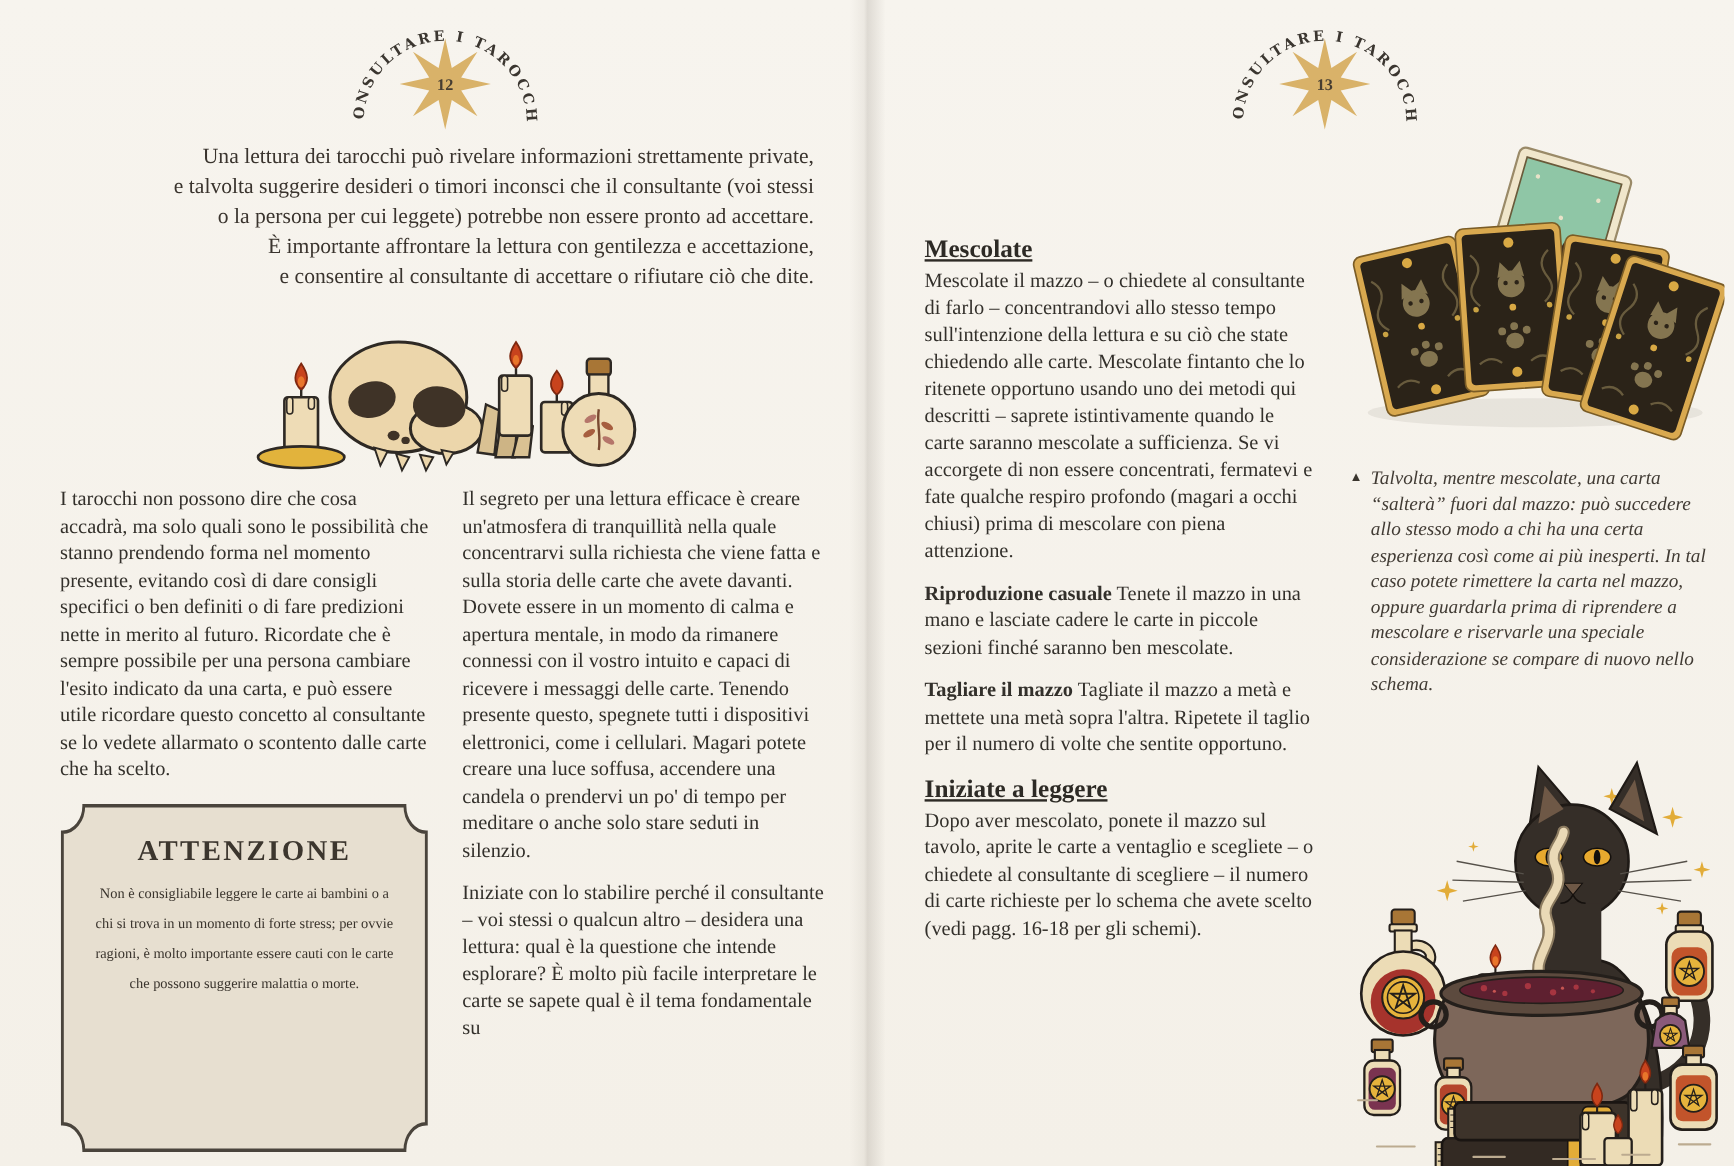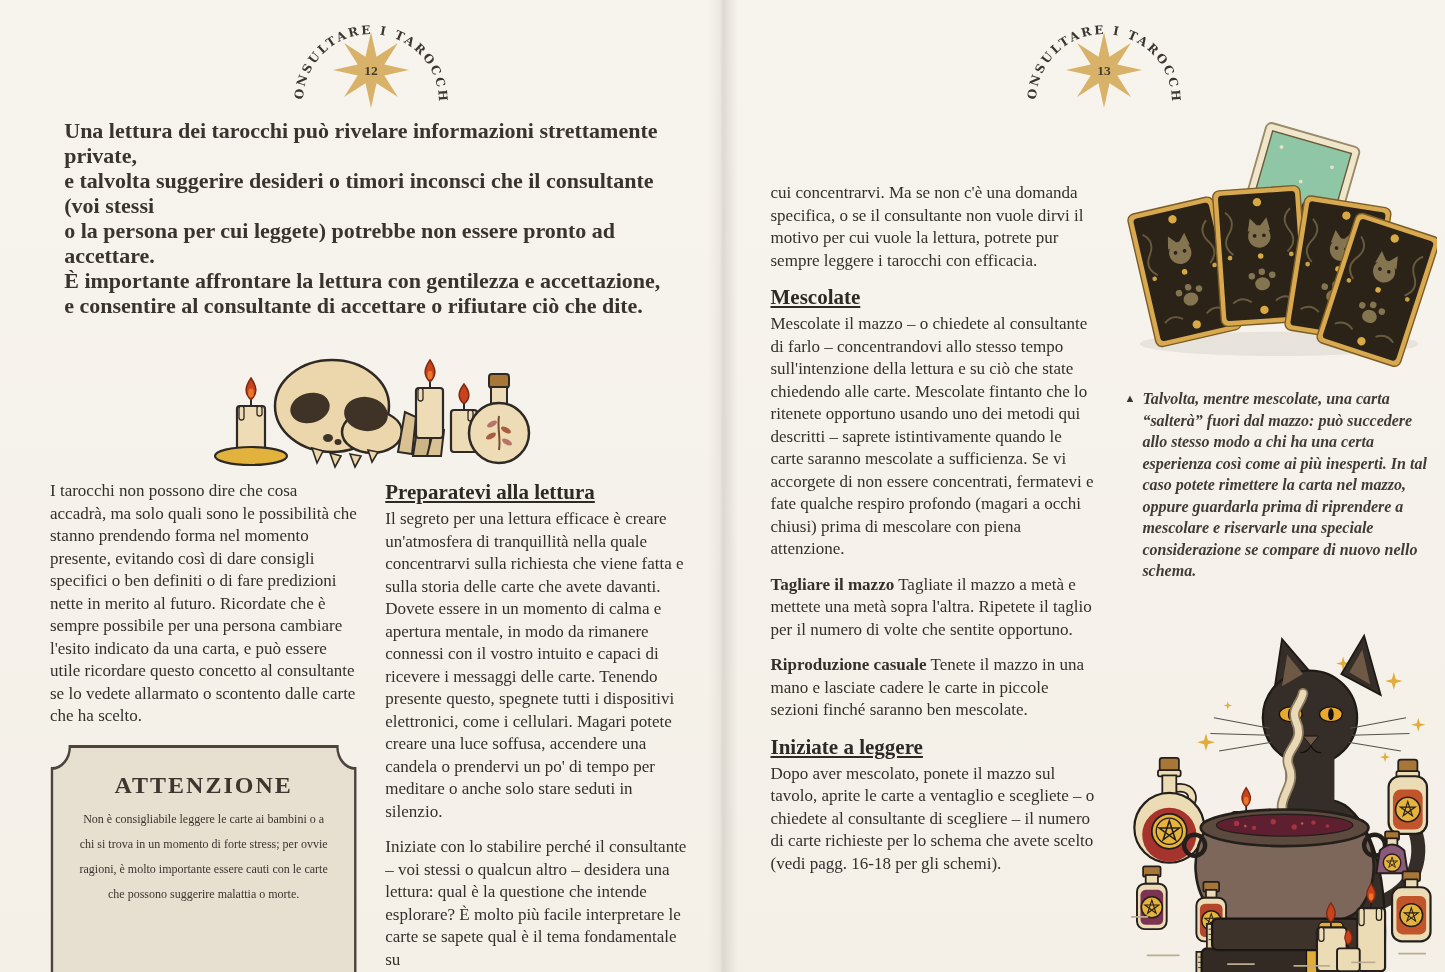--- a/index.html
+++ b/index.html
@@ -3,40 +3,40 @@
 <meta charset="utf-8">
 <style>
   html,body{margin:0;padding:0;background:#e8e4db;}
   .spread{position:relative;width:1445px;height:972px;background:linear-gradient(180deg,#f7f4ee 0%,#f4f0e8 100%);overflow:hidden;display:flex;font-family:"Liberation Serif","DejaVu Serif",serif;color:#33302b;}
   .gutter{position:absolute;left:50%;top:0;transform:translateX(-50%);width:30px;height:100%;background:linear-gradient(90deg,rgba(90,80,65,0) 0%,rgba(90,80,65,.07) 40%,rgba(70,60,48,.14) 50%,rgba(90,80,65,0) 100%);pointer-events:none;}
   .page{width:722.5px;height:100%;box-sizing:border-box;position:relative;}
   .page.left{padding:6px 30px 0 50px;}
   .page.right{padding:6px 8px 0 48px;}
   .badge{display:flex;justify-content:center;}
   .page-title{margin:4px 0 12px;text-align:center;font-size:39px;font-weight:400;letter-spacing:1px;color:#2d2a26;}
-  .intro{margin:0 auto;max-width:614px;text-align:left;font-weight:700;font-size:22px;line-height:25px;color:#3a342e;white-space:pre-line;}
+  .intro{margin:0 auto;max-width:614px;text-align:right;font-weight:400;font-size:18px;line-height:25px;color:#3a342e;white-space:pre-line;}
   .still-life{display:flex;justify-content:center;margin-top:16px;}
   .cols{display:flex;gap:28px;margin-top:6px;}
   .cols .col{flex:1;min-width:0;}
   .cols-r{display:flex;gap:24px;margin-top:64px;align-items:flex-start;}
   .cols-r .col1{width:328px;flex:none;}
   .cols-r .col2{flex:1;min-width:0;}
   p.body{margin:0;font-size:17px;line-height:22.5px;color:#33302b;}
   h3.sec{margin:0 0 3px;font-size:21px;font-weight:700;color:#2d2a25;text-decoration:underline;}
   .sec-block{margin-top:13px;}
   .lead{font-weight:700;}
   .attention{position:relative;margin-top:16px;height:292px;}
   .attention svg.frame{position:absolute;inset:0;width:100%;height:100%;}
   .attention .inner{position:relative;padding:28px 26px 0;text-align:center;}
   .attention .att-title{font-size:24px;font-weight:700;letter-spacing:2px;color:#3c362e;margin:0 0 8px;}
   .attention .att-body{font-size:12px;line-height:25px;color:#3a342d;margin:0;}
   .cards-illo{margin-top:-112px;display:flex;justify-content:center;}
   .caption{display:flex;gap:7px;margin:14px 2px 0;font-size:16px;line-height:21.5px;color:#413b34;}
   .caption .tri{font-style:normal;font-size:11px;line-height:21.5px;color:#3a352e;}
-  .caption .cap-text{font-style:italic;font-weight:bold;}
+  .caption .cap-text{font-style:italic;}
   .cat-illo{margin-top:14px;display:flex;justify-content:flex-end;}
 </style>
 </head>
 <body>
 
 <div class="spread">
 
   <div class="page left">
 
     <div class="badge">
@@ -129,21 +129,20 @@
             <path d="M20,2 L290,2 A18 18 0 0 0 308,20 L308,218 A18 18 0 0 0 290,236 L20,236 A18 18 0 0 0 2,218 L2,20 A18 18 0 0 0 20,2 Z" fill="#e7dfd0" stroke="#4a443c" stroke-width="2.4"></path>
           </svg>
           <div class="inner">
             <p class="att-title">ATTENZIONE</p>
             <p class="att-body">Non è consigliabile leggere le carte ai bambini o a chi si trova in un momento di forte stress; per ovvie ragioni, è molto importante essere cauti con le carte che possono suggerire malattia o morte.</p>
           </div>
         </div>
       </div>
 
       <div class="col">
-        <h3 class="sec">Preparatevi alla lettura</h3>
         <p class="body">Il segreto per una lettura efficace è creare un'atmosfera di tranquillità nella quale concentrarvi sulla richiesta che viene fatta e sulla storia delle carte che avete davanti. Dovete essere in un momento di calma e apertura mentale, in modo da rimanere connessi con il vostro intuito e capaci di ricevere i messaggi delle carte. Tenendo presente questo, spegnete tutti i dispositivi elettronici, come i cellulari. Magari potete creare una luce soffusa, accendere una candela o prendervi un po' di tempo per meditare o anche solo stare seduti in silenzio.</p>
         <div class="sec-block">
           <p class="body">Iniziate con lo stabilire perché il consultante – voi stessi o qualcun altro – desidera una lettura: qual è la questione che intende esplorare? È molto più facile interpretare le carte se sapete qual è il tema fondamentale su</p>
         </div>
       </div>
     </div>
   </div>
 
   <div class="page right">
 
@@ -155,33 +154,32 @@
         <text font-size="12" font-weight="600" letter-spacing="2.4" fill="#3b3630" font-family="'DejaVu Serif',serif">
           <textPath href="#arc-13" startOffset="50%" text-anchor="middle">CONSULTARE I TAROCCHI</textPath>
         </text>
         <polygon transform="translate(90,64)" fill="#d9b269" points="0,-38 5.5,-13.3 26.9,-26.9 13.3,-5.5 38,0 13.3,5.5 26.9,26.9 5.5,13.3 0,38 -5.5,13.3 -26.9,26.9 -13.3,5.5 -38,0 -13.3,-5.5 -26.9,-26.9 -5.5,-13.3"></polygon>
         <text x="90" y="69" text-anchor="middle" font-size="13.5" font-weight="700" fill="#463d31">13</text>
       </svg>
     </div>
 
     <div class="cols-r">
       <div class="col1">
-        <p class="body">cui concentrarvi. Ma se non c'è una domanda specifica, o se il consultante non vuole dirvi il motivo per cui vuole la lettura, potrete pur sempre leggere i tarocchi con efficacia.</p>
 
         <div class="sec-block">
           <h3 class="sec">Mescolate</h3>
           <p class="body">Mescolate il mazzo – o chiedete al consultante di farlo – concentrandovi allo stesso tempo sull'intenzione della lettura e su ciò che state chiedendo alle carte. Mescolate fintanto che lo ritenete opportuno usando uno dei metodi qui descritti – saprete istintivamente quando le carte saranno mescolate a sufficienza. Se vi accorgete di non essere concentrati, fermatevi e fate qualche respiro profondo (magari a occhi chiusi) prima di mescolare con piena attenzione.</p>
         </div>
 
         <div class="sec-block">
+          <p class="body"><span class="lead">Riproduzione casuale</span> <span>Tenete il mazzo in una mano e lasciate cadere le carte in piccole sezioni finché saranno ben mescolate.</span></p>
+        </div>
+
+        <div class="sec-block">
           <p class="body"><span class="lead">Tagliare il mazzo</span> <span>Tagliate il mazzo a metà e mettete una metà sopra l'altra. Ripetete il taglio per il numero di volte che sentite opportuno.</span></p>
-        </div>
-
-        <div class="sec-block">
-          <p class="body"><span class="lead">Riproduzione casuale</span> <span>Tenete il mazzo in una mano e lasciate cadere le carte in piccole sezioni finché saranno ben mescolate.</span></p>
         </div>
 
         <div class="sec-block">
           <h3 class="sec">Iniziate a leggere</h3>
           <p class="body">Dopo aver mescolato, ponete il mazzo sul tavolo, aprite le carte a ventaglio e scegliete – o chiedete al consultante di scegliere – il numero di carte richieste per lo schema che avete scelto (vedi pagg. 16-18 per gli schemi).</p>
         </div>
       </div>
 
       <div class="col2">
 

